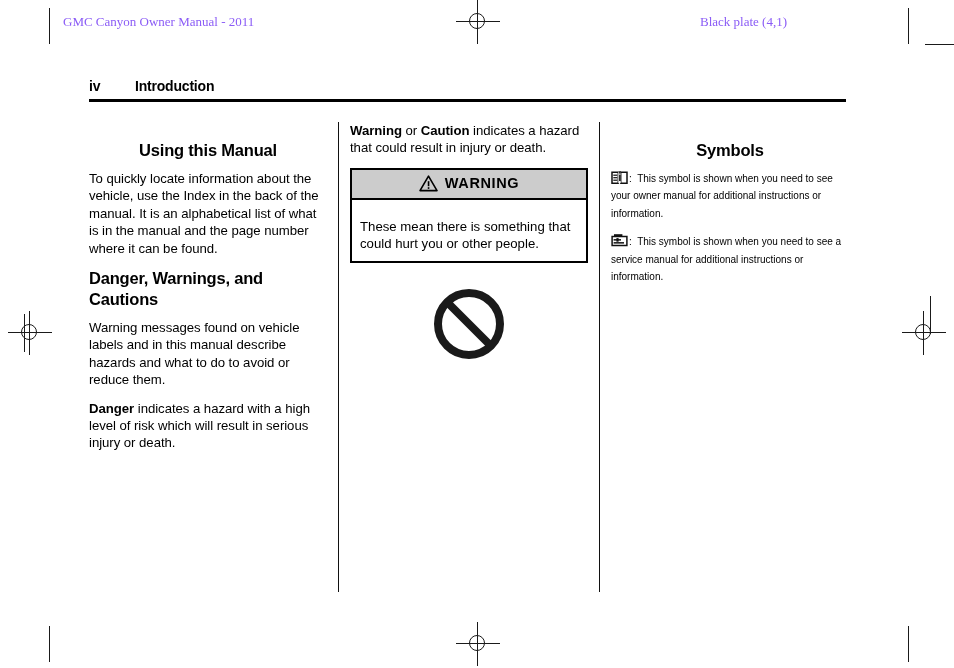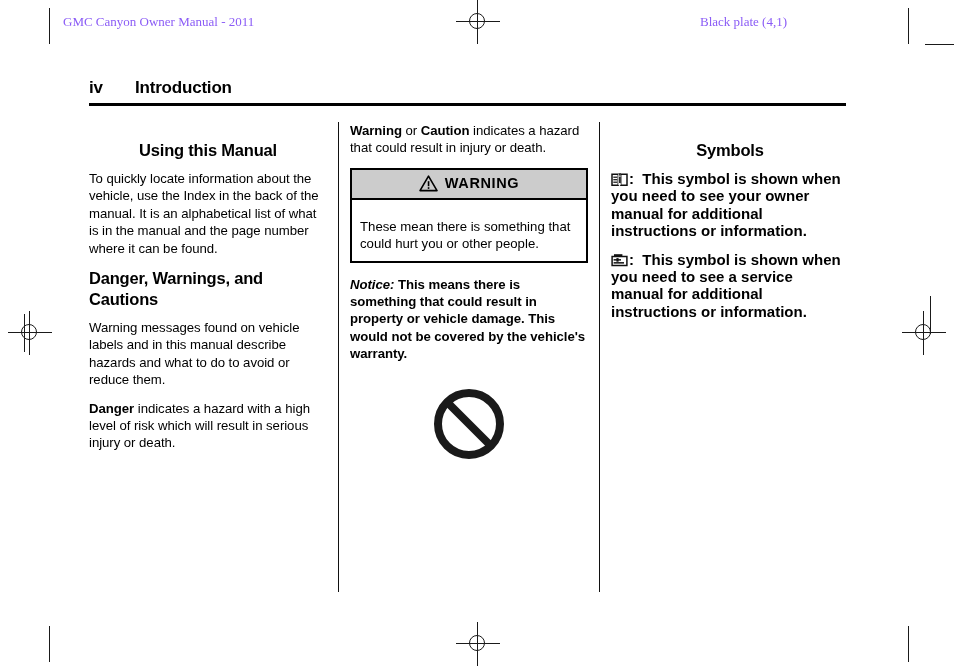--- a/index.html
+++ b/index.html
@@ -64,21 +64,21 @@
   
   .title-row {
     position: absolute;
     left: 89px;
     top: 78px;
     width: 757px;
   }
   .title-row .inner {
     display: flex;
     align-items: baseline;
-    font-size: 17px;
+    font-size: 14px;
     font-weight: bold;
     letter-spacing: -0.2px;
     padding-bottom: 5px;
   }
   .title-row .folio { width: 46px; }
   .title-row .rule {
     height: 3px;
     background: #000;
     width: 100%;
   }
@@ -158,24 +158,23 @@
 
   
   .nosym {
     text-align: center;
     margin: 24px 0 22px 0;
   }
   .nosym svg { display: inline-block; }
 
   
   .symline {
-    font-size: 15px;
+    font-size: 10px;
     line-height: 17.4px;
     margin: 0 0 11px 0;
-    font-weight: bold;
   }
   .sym-ico {
     display: inline-block;
     vertical-align: -3px;
     margin-right: 1px;
   }
   .sym-ico svg { display: block; }
 </style>
 </head>
 <body>
@@ -245,21 +244,20 @@
             <path d="M9.5 1.2 L18 15.6 L1 15.6 Z" fill="none" stroke="#000" stroke-width="1.6" stroke-linejoin="round"></path>
             <rect x="8.75" y="6.2" width="1.6" height="5" fill="#000"></rect>
             <rect x="8.75" y="12.2" width="1.6" height="1.7" fill="#000"></rect>
           </svg>
         </span>
         <span>WARNING</span>
       </div>
       <div class="bodytext">These mean there is something that could hurt you or other people.</div>
     </div>
 
-    <p class="body allbold"><span class="bi">Notice:</span><span> This means there is something that could result in property or vehicle damage. This would not be covered by the vehicle's warranty.</span></p>
 
     <div class="nosym">
       <span>
         <svg width="74" height="74" viewBox="0 0 74 74" aria-hidden="true">
           <circle cx="37" cy="37" r="31" fill="none" stroke="#1a1a1a" stroke-width="8"></circle>
           <line x1="16.5" y1="16.5" x2="57.5" y2="57.5" stroke="#1a1a1a" stroke-width="8" stroke-linecap="butt"></line>
         </svg>
       </span>
     </div>
 

